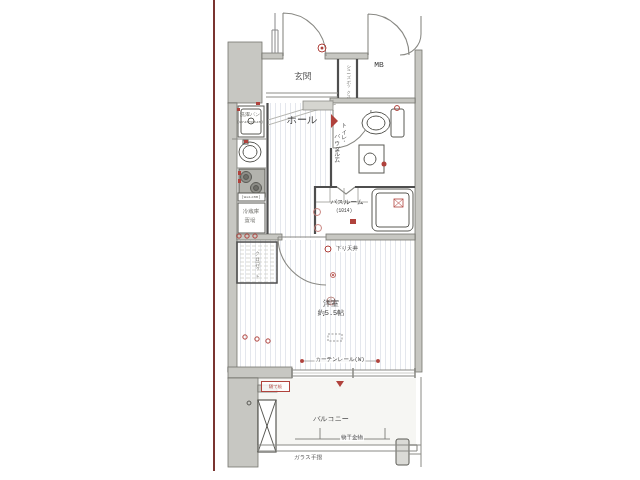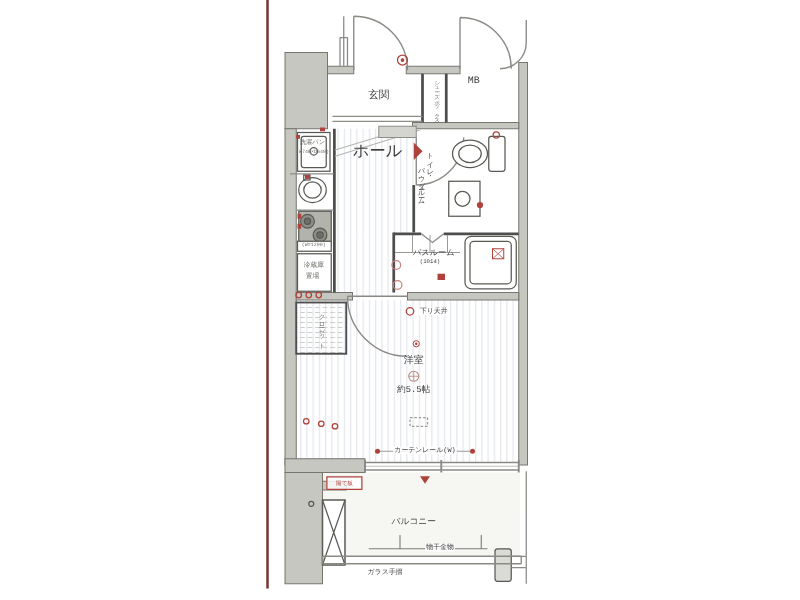--- a/index.html
+++ b/index.html
@@ -7,21 +7,21 @@
          font-family:Liberation Mono, monospace;border-radius:23px;}
   .accent-line{position:absolute;left:213px;top:0;width:2px;height:480px;background:#7a3430;}
   svg{position:absolute;left:0;top:0;}
   .lbl{position:absolute;transform:translate(-50%,-50%);white-space:nowrap;color:#3c3c3c;
        line-height:1;z-index:3;}
   .vert{writing-mode:vertical-rl;text-orientation:upright;letter-spacing:0;}
   .bgw{background:rgba(255,255,255,.85);padding:0 1px;}
   .redbox{position:absolute;border:1px solid #b0423c;color:#b0423c;font-size:4.5px;
           display:flex;align-items:center;justify-content:center;z-index:3;
           background:rgba(255,255,255,.8);}
-  .f4{font-size:4px}.f45{font-size:4.5px}.f5{font-size:5px}.f55{font-size:5.5px}.f65{font-size:6.5px}.f7{font-size:7px}.f75{font-size:13px}
+  .f4{font-size:4px}.f45{font-size:4.5px}.f5{font-size:5px}.f55{font-size:5.5px}.f65{font-size:6.5px}.f7{font-size:7px}.f75{font-size:10px}
   .f8{font-size:8px}.f85{font-size:8.5px}
   .gray{color:#6b6b66;}
 </style>
 </head>
 <body>
 
 <div id="stage">
 
   <div class="accent-line"></div>
 
@@ -169,21 +169,21 @@
   <div class="lbl f55 gray" style="left:251px;top:212px">冷蔵庫</div>
   <div class="lbl f55 gray" style="left:250px;top:221px">置場</div>
 
   <div class="lbl vert f55" style="left:344px;top:128px">トイレ・</div>
   <div class="lbl vert f55" style="left:337px;top:145px">パウダールーム</div>
 
   <div class="lbl f65" style="left:347px;top:203px">バスルーム</div>
   <div class="lbl f45" style="left:344px;top:211px">(1014)</div>
   <div class="lbl f55 bgw" style="left:347px;top:249px">下り天井</div>
 
-  <div class="lbl f8" style="left:331px;top:289px">洋室</div>
+  <div class="lbl f8" style="left:331px;top:304px">洋室</div>
   <div class="lbl f7" style="left:331px;top:313px">約5.5帖</div>
   <div class="lbl vert f5 gray" style="left:256px;top:262px">クローゼット</div>
 
   <div class="lbl f55 bgw" style="left:340px;top:360px">カーテンレール(W)</div>
   <div class="lbl f7" style="left:331px;top:419px">バルコニー</div>
   <div class="lbl f55 bgw" style="left:352px;top:438px">物干金物</div>
   <div class="lbl f55" style="left:308px;top:458px">ガラス手摺</div>
 
   <div class="redbox" style="left:261px;top:381px;width:27px;height:9px">
     <span>隔て板</span>

